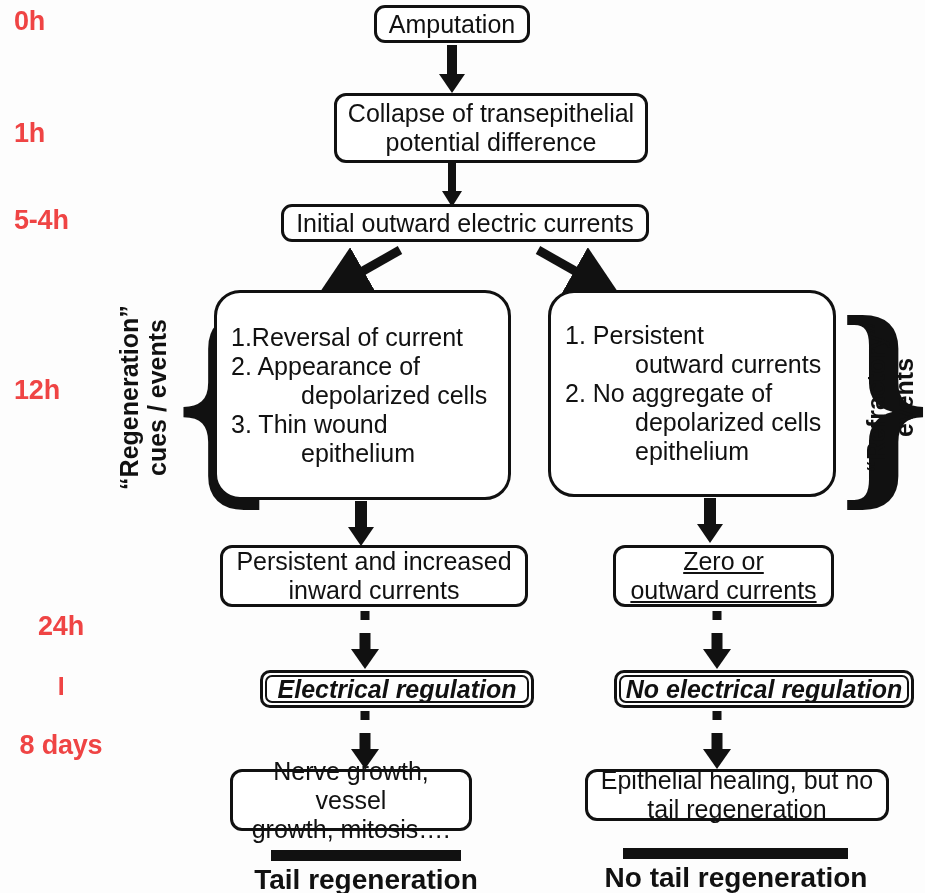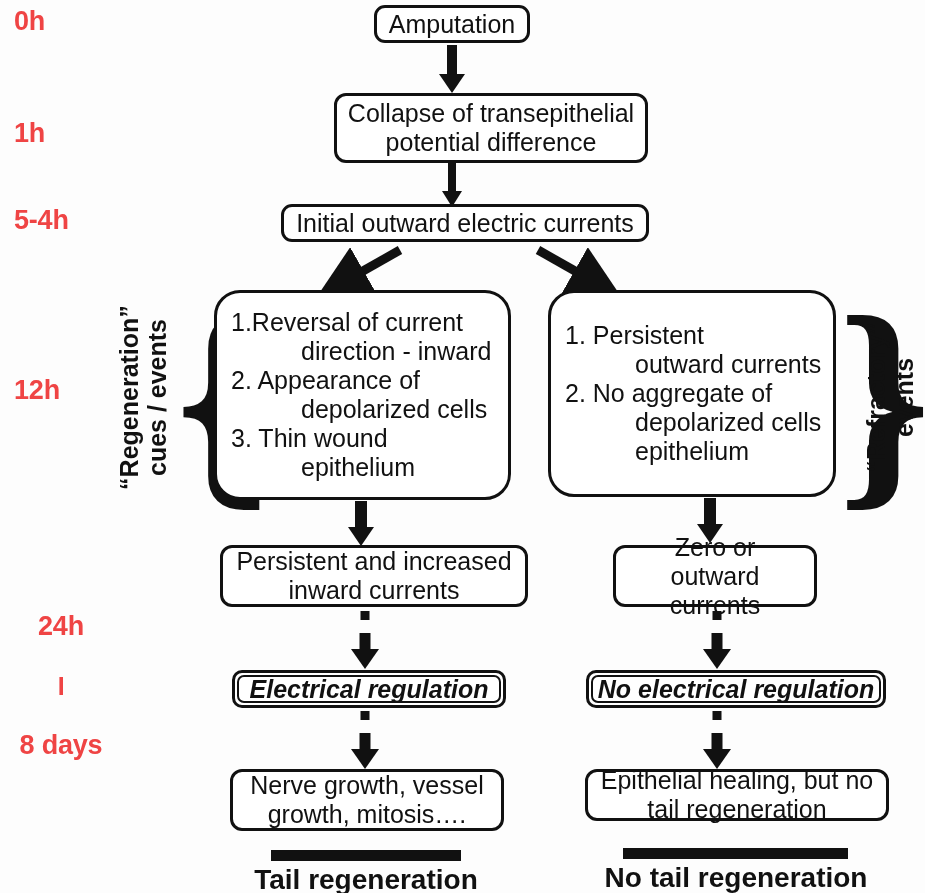--- a/index.html
+++ b/index.html
@@ -43,20 +43,21 @@
   .node.big-radius { border-radius: 26px; }
   .node.tight { border-radius: 11px; }
 
   
   .node.emph {
     border-width: 3px;
     border-radius: 10px;
     font-style: italic;
     font-weight: bold;
     box-shadow: 0 0 0 2px #ffffff inset, 0 0 0 0px #111;
+    margin-left: 28px;
   }
   .node.emph::after {
     content: "";
     position: absolute;
     left: 2px; right: 2px; top: 2px; bottom: 2px;
     border: 2px solid #111;
     border-radius: 7px;
     pointer-events: none;
   }
 
@@ -216,21 +217,20 @@
   </svg>
 
   <div class="brace" style="left:176px; top:282px; font-size:235px; transform:scaleX(-1); transform-origin:50% 50%;">}</div>
 
   <div class="vcap left" style="left:30px; top:370px; width:226px; font-size:25px;">“Regeneration”
 cues / events</div>
 
   <div class="node big-radius listbox" style="left:214px; top:290px; width:297px; height:210px; font-size:25px;">
     <div class="lines">
       <div class="li"><span>1.</span><span>Reversal of current</span></div>
-      <div class="li" style="padding-left:70px;"><span>direction - inward</span></div>
       <div class="li"><span>2.</span> <span>Appearance of</span></div>
       <div class="li" style="padding-left:70px;"><span>depolarized cells</span></div>
       <div class="li"><span>3.</span> <span>Thin wound</span></div>
       <div class="li" style="padding-left:70px;"><span>epithelium</span></div>
     </div>
   </div>
 
   <div class="brace" style="left:838px; top:282px; font-size:235px;">}</div>
 
   <div class="vcap right" style="left:777px; top:370px; width:226px; font-size:25px;">“Refractory”
@@ -252,21 +252,21 @@
   </div>
 
   <div class="varrow" style="left:695px; top:498px; width:30px; height:45px;">
     <div class="shaft" style="width:12px; height:27px;"></div>
     <div class="head"></div>
   </div>
 
   <div class="node" style="left:220px; top:545px; width:308px; height:62px; font-size:25px; white-space:pre-line;">Persistent and increased
 inward currents</div>
 
-  <div class="node" style="left:613px; top:545px; width:204px; height:62px; font-size:25px; white-space:pre-line;">Zero or
+  <div class="node" style="left:613px; top:545px; width:221px; height:62px; font-size:25px; white-space:pre-line;text-decoration:underline;">Zero or
 outward currents</div>
 
   <div class="dasharrow" style="left:348px; top:611px; width:34px; height:58px;">
     <div class="dash"></div>
     <div class="stub" style="top:22px; height:18px;"></div>
     <div class="head"></div>
   </div>
 
   <div class="dasharrow" style="left:700px; top:611px; width:34px; height:58px;">
     <div class="dash"></div>
@@ -283,21 +283,21 @@
     <div class="stub" style="top:22px; height:18px;"></div>
     <div class="head"></div>
   </div>
 
   <div class="dasharrow" style="left:700px; top:711px; width:34px; height:58px;">
     <div class="dash"></div>
     <div class="stub" style="top:22px; height:18px;"></div>
     <div class="head"></div>
   </div>
 
-  <div class="node" style="left:230px; top:769px; width:274px; height:62px; font-size:25px; white-space:pre-line;">Nerve growth, vessel
+  <div class="node" style="left:230px; top:769px; width:242px; height:62px; font-size:25px; white-space:pre-line;">Nerve growth, vessel
 growth, mitosis….</div>
 
   <div class="node" style="left:585px; top:769px; width:304px; height:52px; font-size:25px; white-space:pre-line;">Epithelial healing, but no
 tail regeneration</div>
 
   <div class="outbar" style="left:271px; top:850px; width:190px; height:11px;"></div>
   <div class="outcaption" style="left:223px; top:864px; width:286px; font-size:28px;">Tail regeneration</div>
 
   <div class="outbar" style="left:623px; top:848px; width:225px; height:11px;"></div>
   <div class="outcaption" style="left:583px; top:862px; width:306px; font-size:28px;">No tail regeneration</div>

